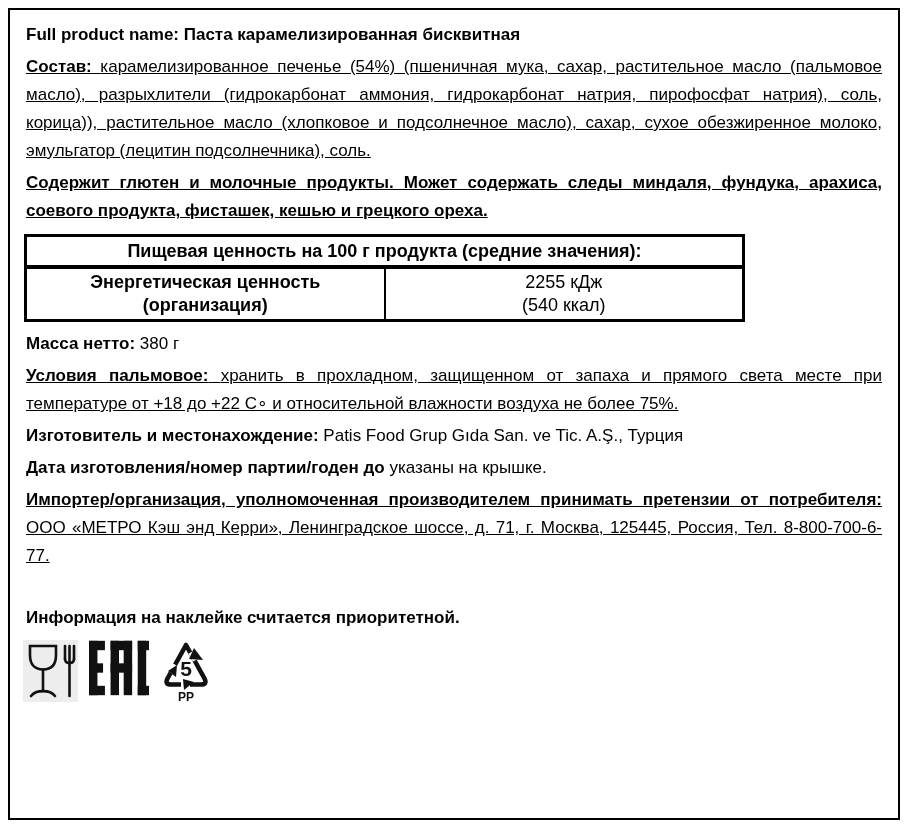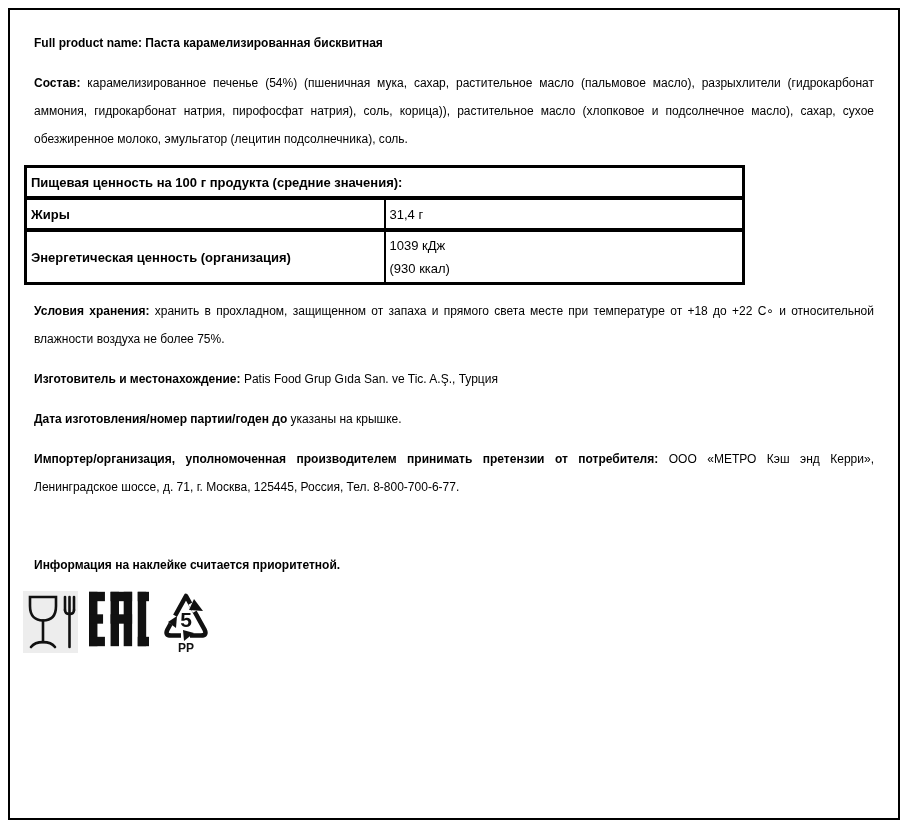--- a/index.html
+++ b/index.html
@@ -6,31 +6,31 @@
   body{
     width:918px;height:840px;position:relative;
     font-family:"Liberation Sans",sans-serif;color:#000;
     -webkit-font-smoothing:antialiased;
   }
   .frame{
     position:absolute;left:8px;top:8px;width:892px;height:812px;
     border:2px solid #000;box-sizing:border-box;
     padding:7px 12px 0 12px;overflow:hidden;
   }
-  p{margin:12px;font-size:12px;line-height:28px;}
-  .just{text-align:justify;}
+  p{margin:4px;font-size:17px;line-height:28px;}
+  .just{text-align:justify;text-decoration:underline;}
   .b{font-weight:bold;}
   .allergen{font-weight:bold;}
   table.nutrition{
     border-collapse:collapse;width:721px;margin:9px 0 8px 2px;
     border:3px solid #000;table-layout:fixed;
   }
   table.nutrition th,table.nutrition td{
-    border:2px solid #000;text-align:left;vertical-align:middle;
-    font-size:13px;line-height:23px;padding:2px 4px;height:24px;
+    border:2px solid #000;text-align:center;vertical-align:middle;
+    font-size:18px;line-height:23px;padding:2px 4px;height:24px;
   }
   table.nutrition th{font-weight:bold;}
   table.nutrition tr.thick td{border-top-width:4px;}
   td.lab{font-weight:bold;width:396px;}
   .spacer{height:26px;}
   .icons{display:flex;align-items:flex-start;gap:11px;margin-top:8px;margin-left:1px;}
   .glassfork{background:#ededed;width:55px;height:62px;display:block;}
   .sym{display:block;}
 </style>
 </head>
@@ -41,43 +41,44 @@
   <p>
     <span class="b">Full product name:</span>
     <span class="b">Паста карамелизированная бисквитная</span>
   </p>
 
   <p class="just">
     <span class="b">Состав:</span>
     <span>карамелизированное печенье (54%) (пшеничная мука, сахар, растительное масло (пальмовое масло), разрыхлители (гидрокарбонат аммония, гидрокарбонат натрия, пирофосфат натрия), соль, корица)), растительное масло (хлопковое и подсолнечное масло), сахар, сухое обезжиренное молоко, эмульгатор (лецитин подсолнечника), соль.</span>
   </p>
 
+  <p class="just allergen">Содержит глютен и молочные продукты. Может содержать следы миндаля, фундука, арахиса, соевого продукта, фисташек, кешью и грецкого ореха.</p>
 
   <table class="nutrition">
     <tbody>
       <tr>
         <th colspan="2">Пищевая ценность на 100 г продукта (средние значения):</th>
       </tr>
       <tr class="thick">
-        <td class="lab">Жиры</td>
-        <td>31,4 г</td>
-      </tr>
-      <tr class="thick">
         <td class="lab">Энергетическая ценность (организация)</td>
         <td>
-          <div>1039 кДж</div>
-          <div>(930 ккал)</div>
+          <div>2255 кДж</div>
+          <div>(540 ккал)</div>
         </td>
       </tr>
     </tbody>
   </table>
 
+  <p>
+    <span class="b">Масса нетто:</span>
+    <span>380 г</span>
+  </p>
 
   <p class="just">
-    <span class="b">Условия хранения:</span>
+    <span class="b">Условия пальмовое:</span>
     <span>хранить в прохладном, защищенном от запаха и прямого света месте при температуре от +18 до +22 С∘ и относительной влажности воздуха не более 75%.</span>
   </p>
 
 
   <p>
     <span class="b">Изготовитель и местонахождение:</span>
     <span>Patis Food Grup Gıda San. ve Tic. A.Ş., Турция</span>
   </p>
 
   <p>

